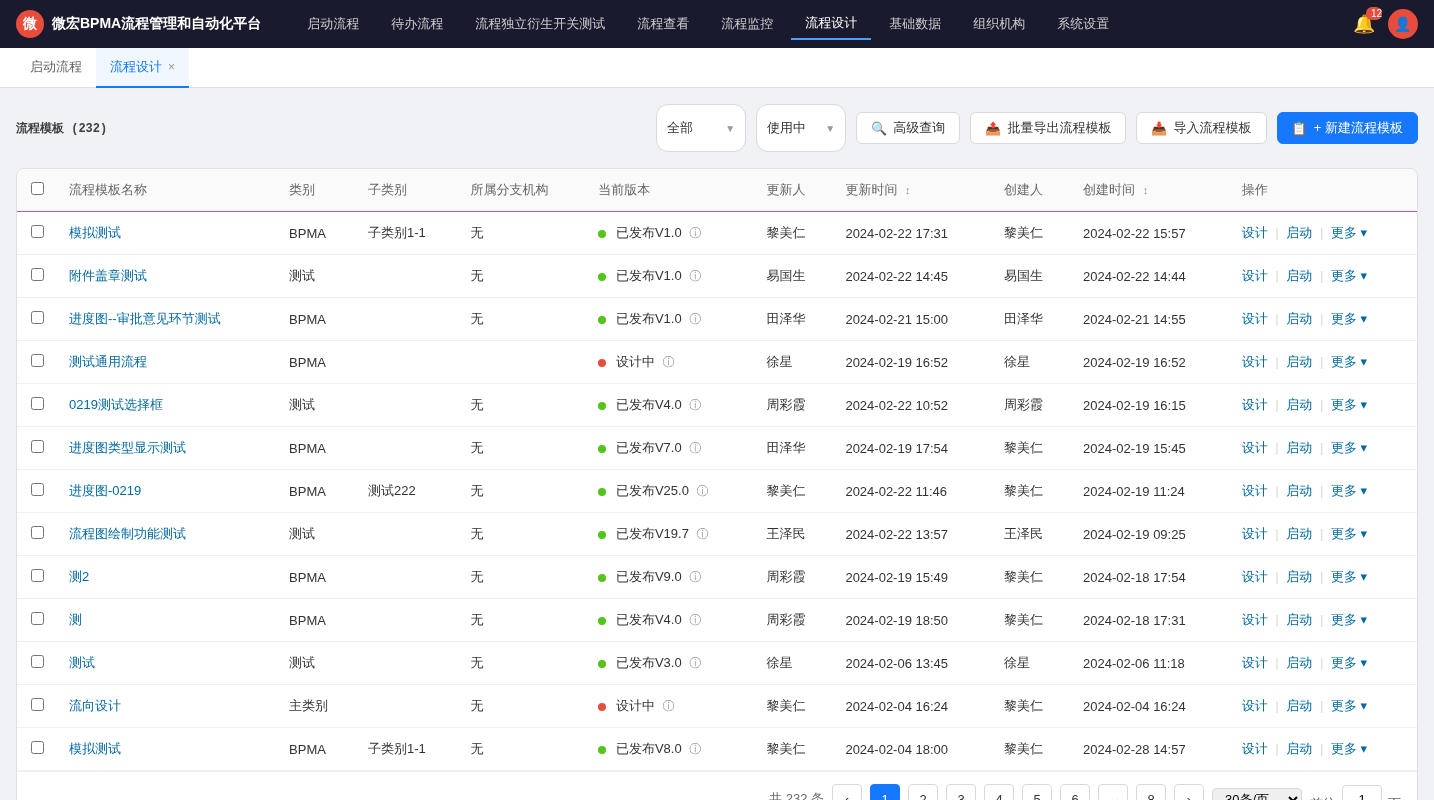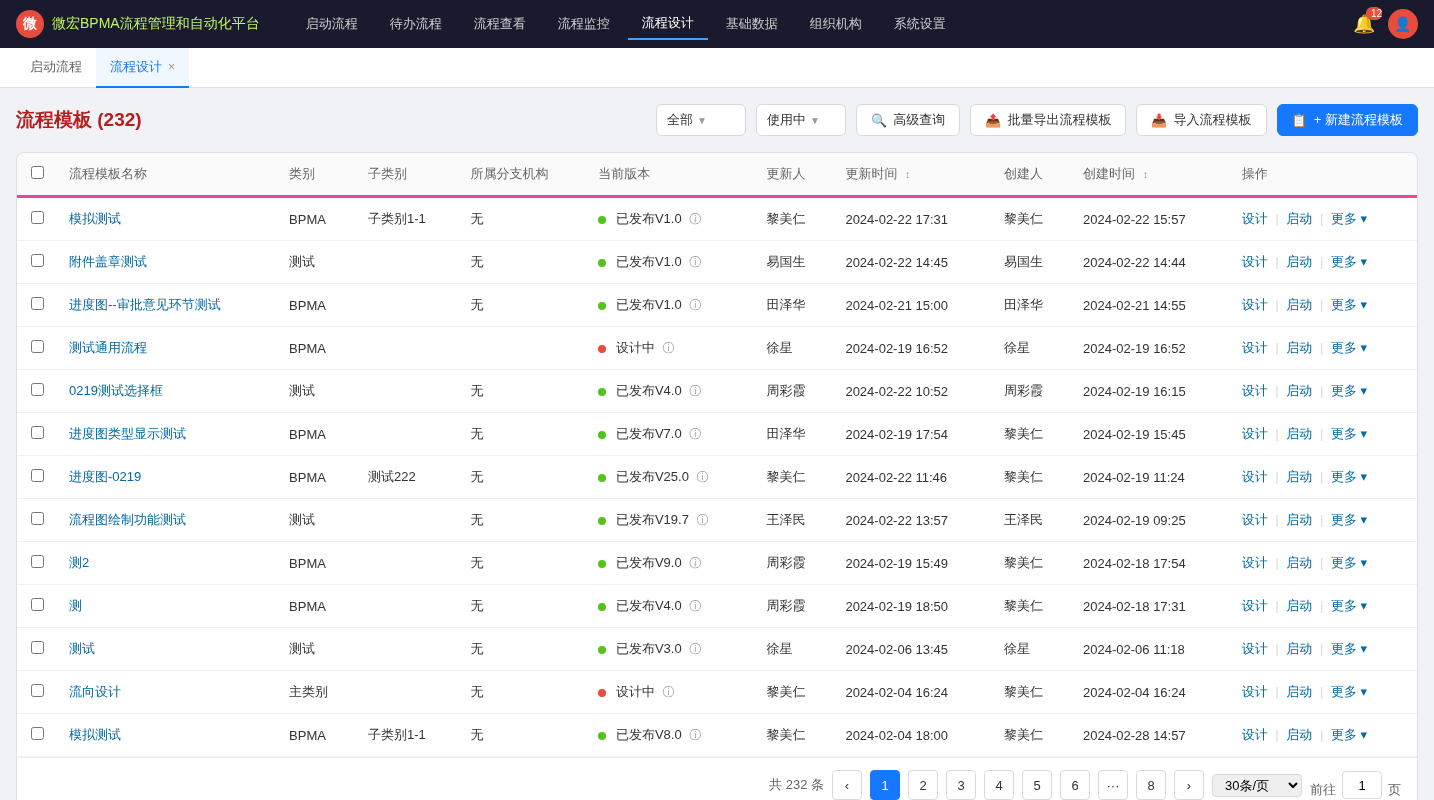--- a/index.html
+++ b/index.html
@@ -28,22 +28,22 @@
       border-radius: 50%;
       display: flex;
       align-items: center;
       justify-content: center;
       font-size: 14px;
       font-weight: bold;
       color: #fff;
     }
     .nav-logo-text {
       font-size: 14px;
-      font-weight: 400;
-      color: #bef264;
+      font-weight: 700;
+      color: #ffffff;
     }
     .nav-menu {
       display: flex;
       align-items: center;
       flex: 1;
       gap: 4px;
     }
     .nav-item {
       padding: 6px 14px;
       color: #ccc;
@@ -128,41 +128,43 @@
     }
 
     
     .page-header {
       display: flex;
       align-items: center;
       justify-content: space-between;
       margin-bottom: 16px;
     }
     .page-title {
-      font-size: 19px;
+      font-size: 12px;
       font-weight: 600;
-      color: #b91c1c;
+      color: #404040;
+      font-family: Liberation Mono, monospace;
     }
     .header-actions {
       display: flex;
       align-items: center;
       gap: 10px;
     }
     .select-wrapper {
       display: flex;
       align-items: center;
       border: 1px solid #d9d9d9;
-      border-radius: 6px;
+      border-radius: 12px;
       background: #fff;
       padding: 0 10px;
-      height: 32px;
+      height: 48px;
       gap: 4px;
       cursor: pointer;
       font-size: 13px;
       min-width: 90px;
+      justify-content: space-between;
     }
     .select-arrow { color: #999; font-size: 10px; }
     .btn {
       display: flex;
       align-items: center;
       gap: 6px;
       height: 32px;
       padding: 0 14px;
       border-radius: 6px;
       border: 1px solid #d9d9d9;
@@ -184,21 +186,21 @@
       border-radius: 8px;
       border: 1px solid #e0e0e0;
       overflow: hidden;
     }
     table {
       width: 100%;
       border-collapse: collapse;
     }
     thead tr {
       background: #fafafa;
-      border-bottom: 3px solid #ec4899;
+      border-bottom: 1px solid #ec4899;
     }
     thead th {
       padding: 12px 12px;
       text-align: left;
       font-weight: 500;
       color: #666;
       font-size: 13px;
       white-space: nowrap;
     }
     tbody tr {
@@ -288,20 +290,21 @@
 
 <nav class="top-nav">
   <div class="nav-logo">
     <div class="nav-logo-icon">微</div>
     <span class="nav-logo-text">微宏BPMA流程管理和自动化平台</span>
   </div>
   <div class="nav-menu">
 
   <div class="nav-item">启动流程</div>
       <div class="nav-item">待办流程</div>
+      <div class="nav-item">流程独立衍生开关测试</div>
       <div class="nav-item">流程查看</div>
       <div class="nav-item">流程监控</div>
       <div class="nav-item active">流程设计</div>
       <div class="nav-item">基础数据</div>
       <div class="nav-item">组织机构</div>
       <div class="nav-item">系统设置</div>
     </div>
   <div class="nav-right">
     <div class="nav-bell">
       <span style="font-size:18px;color:#ccc;">🔔</span>

